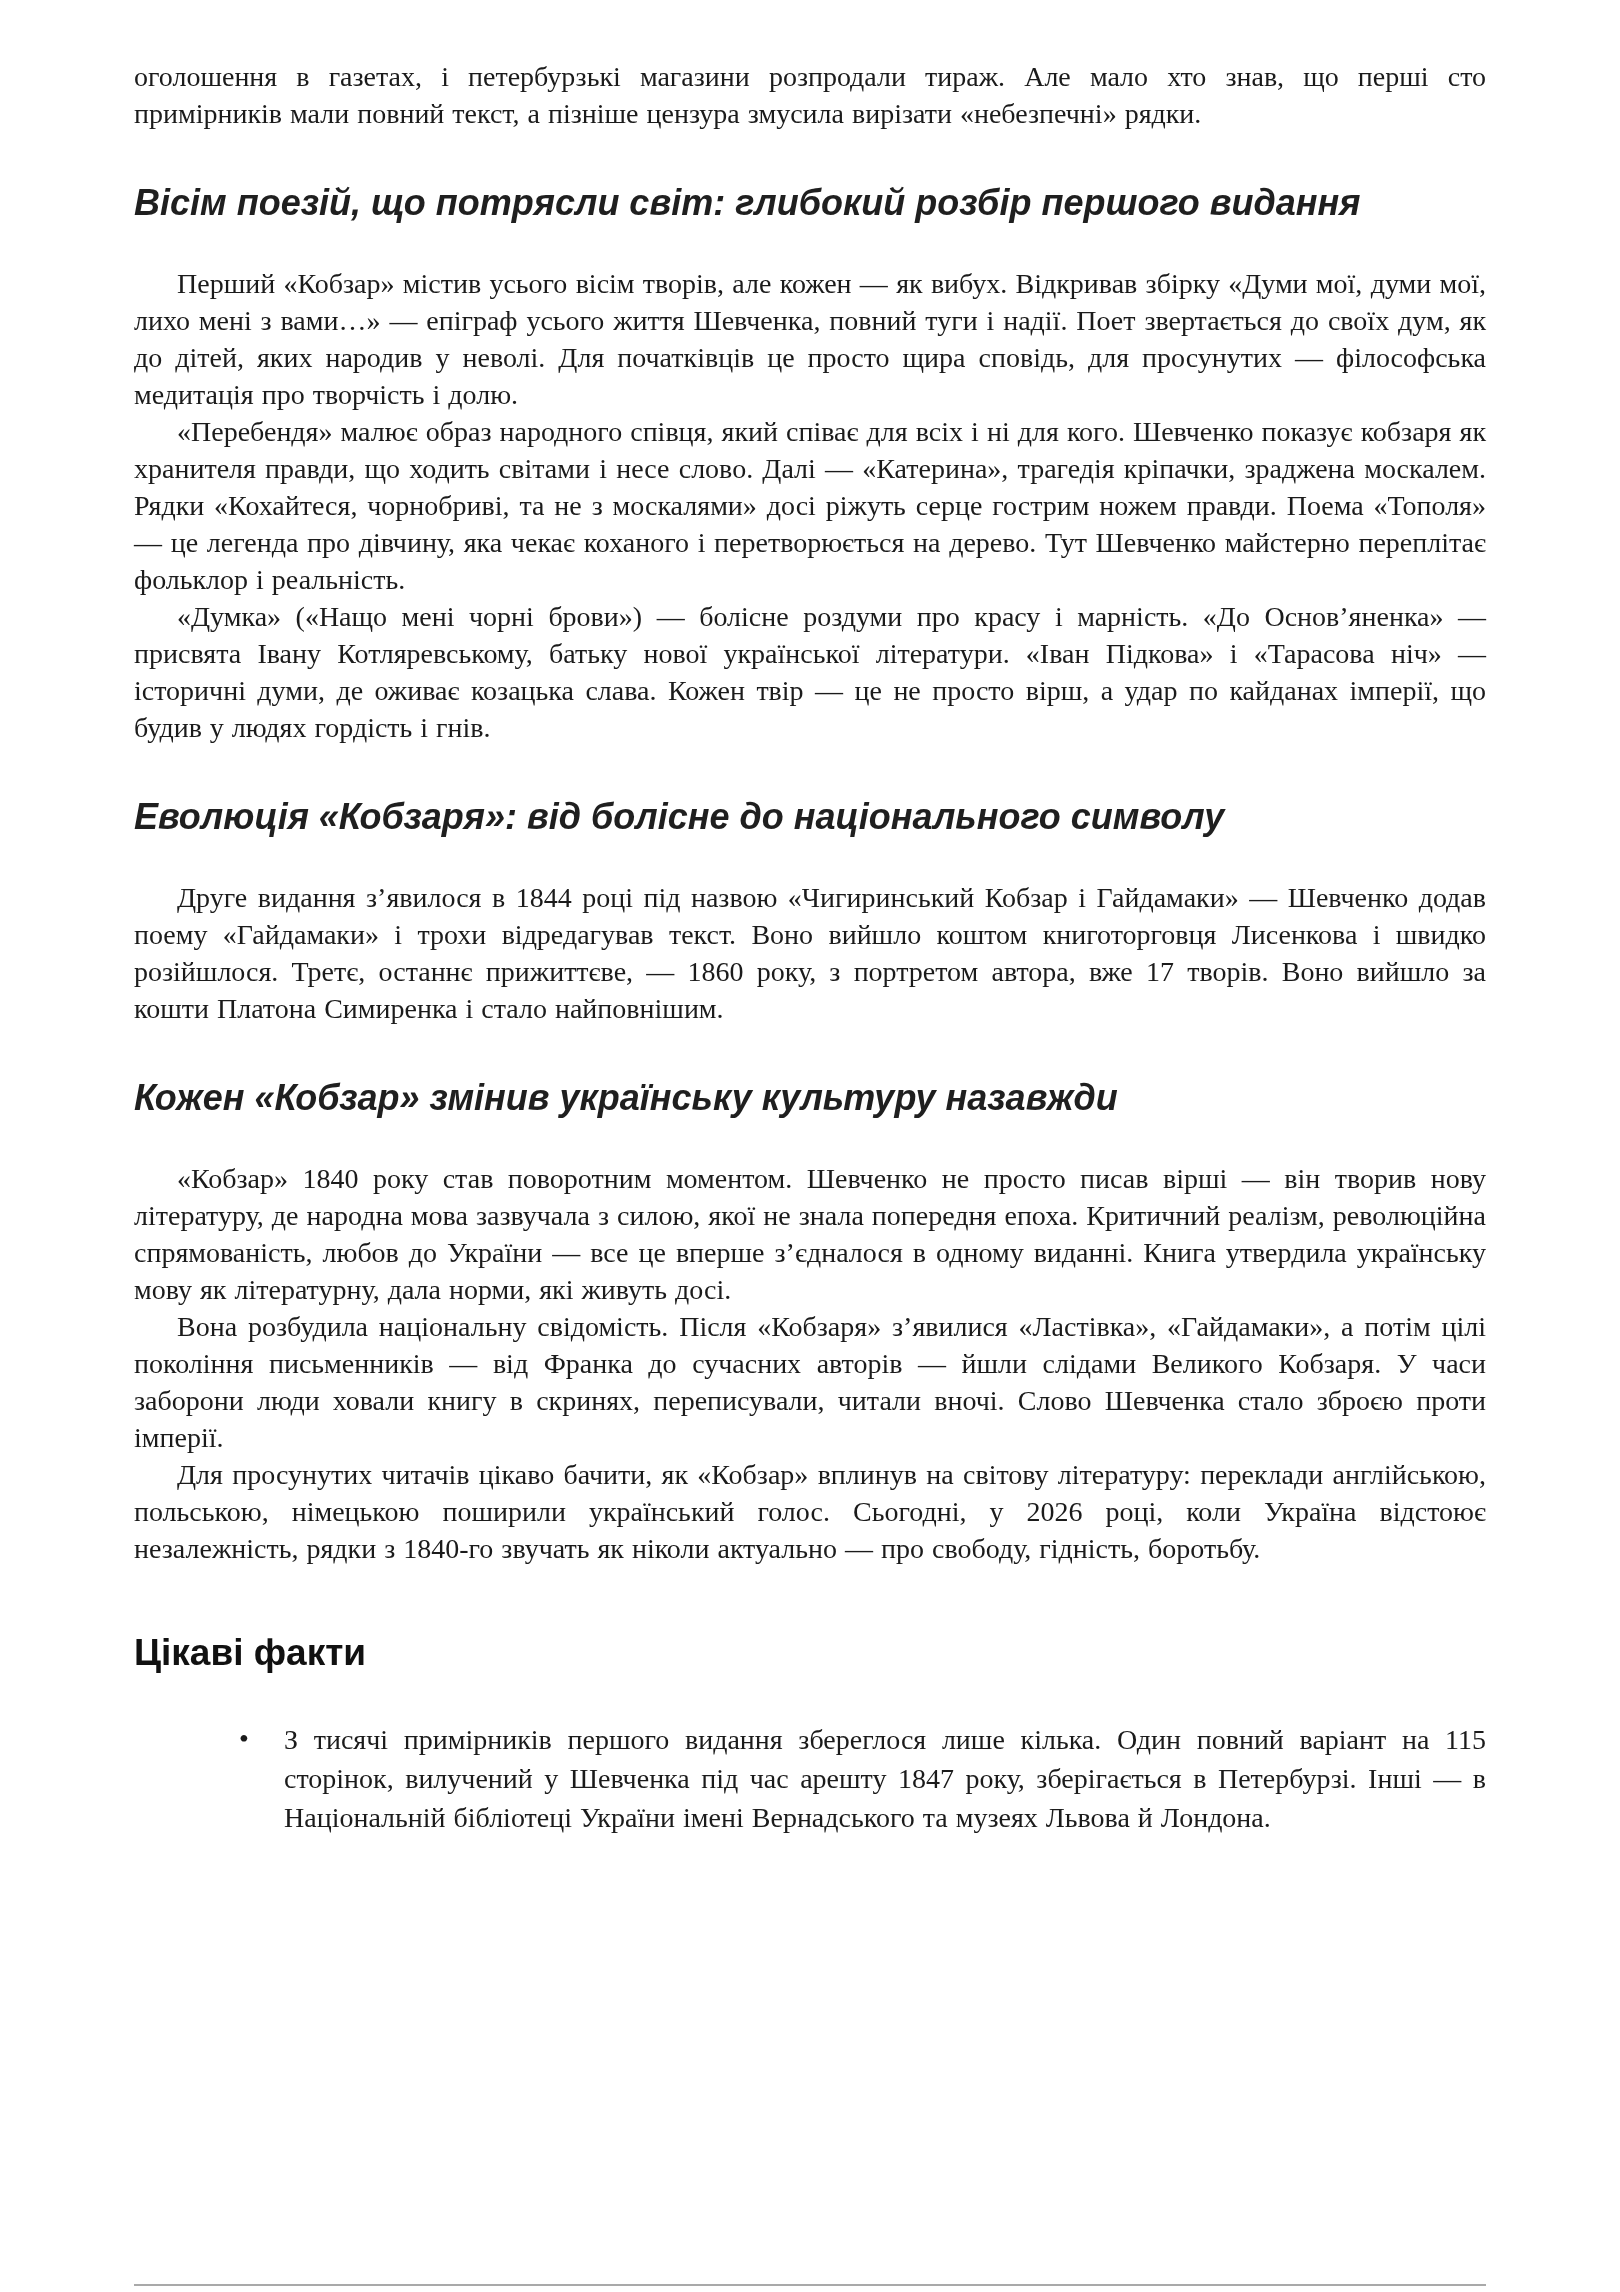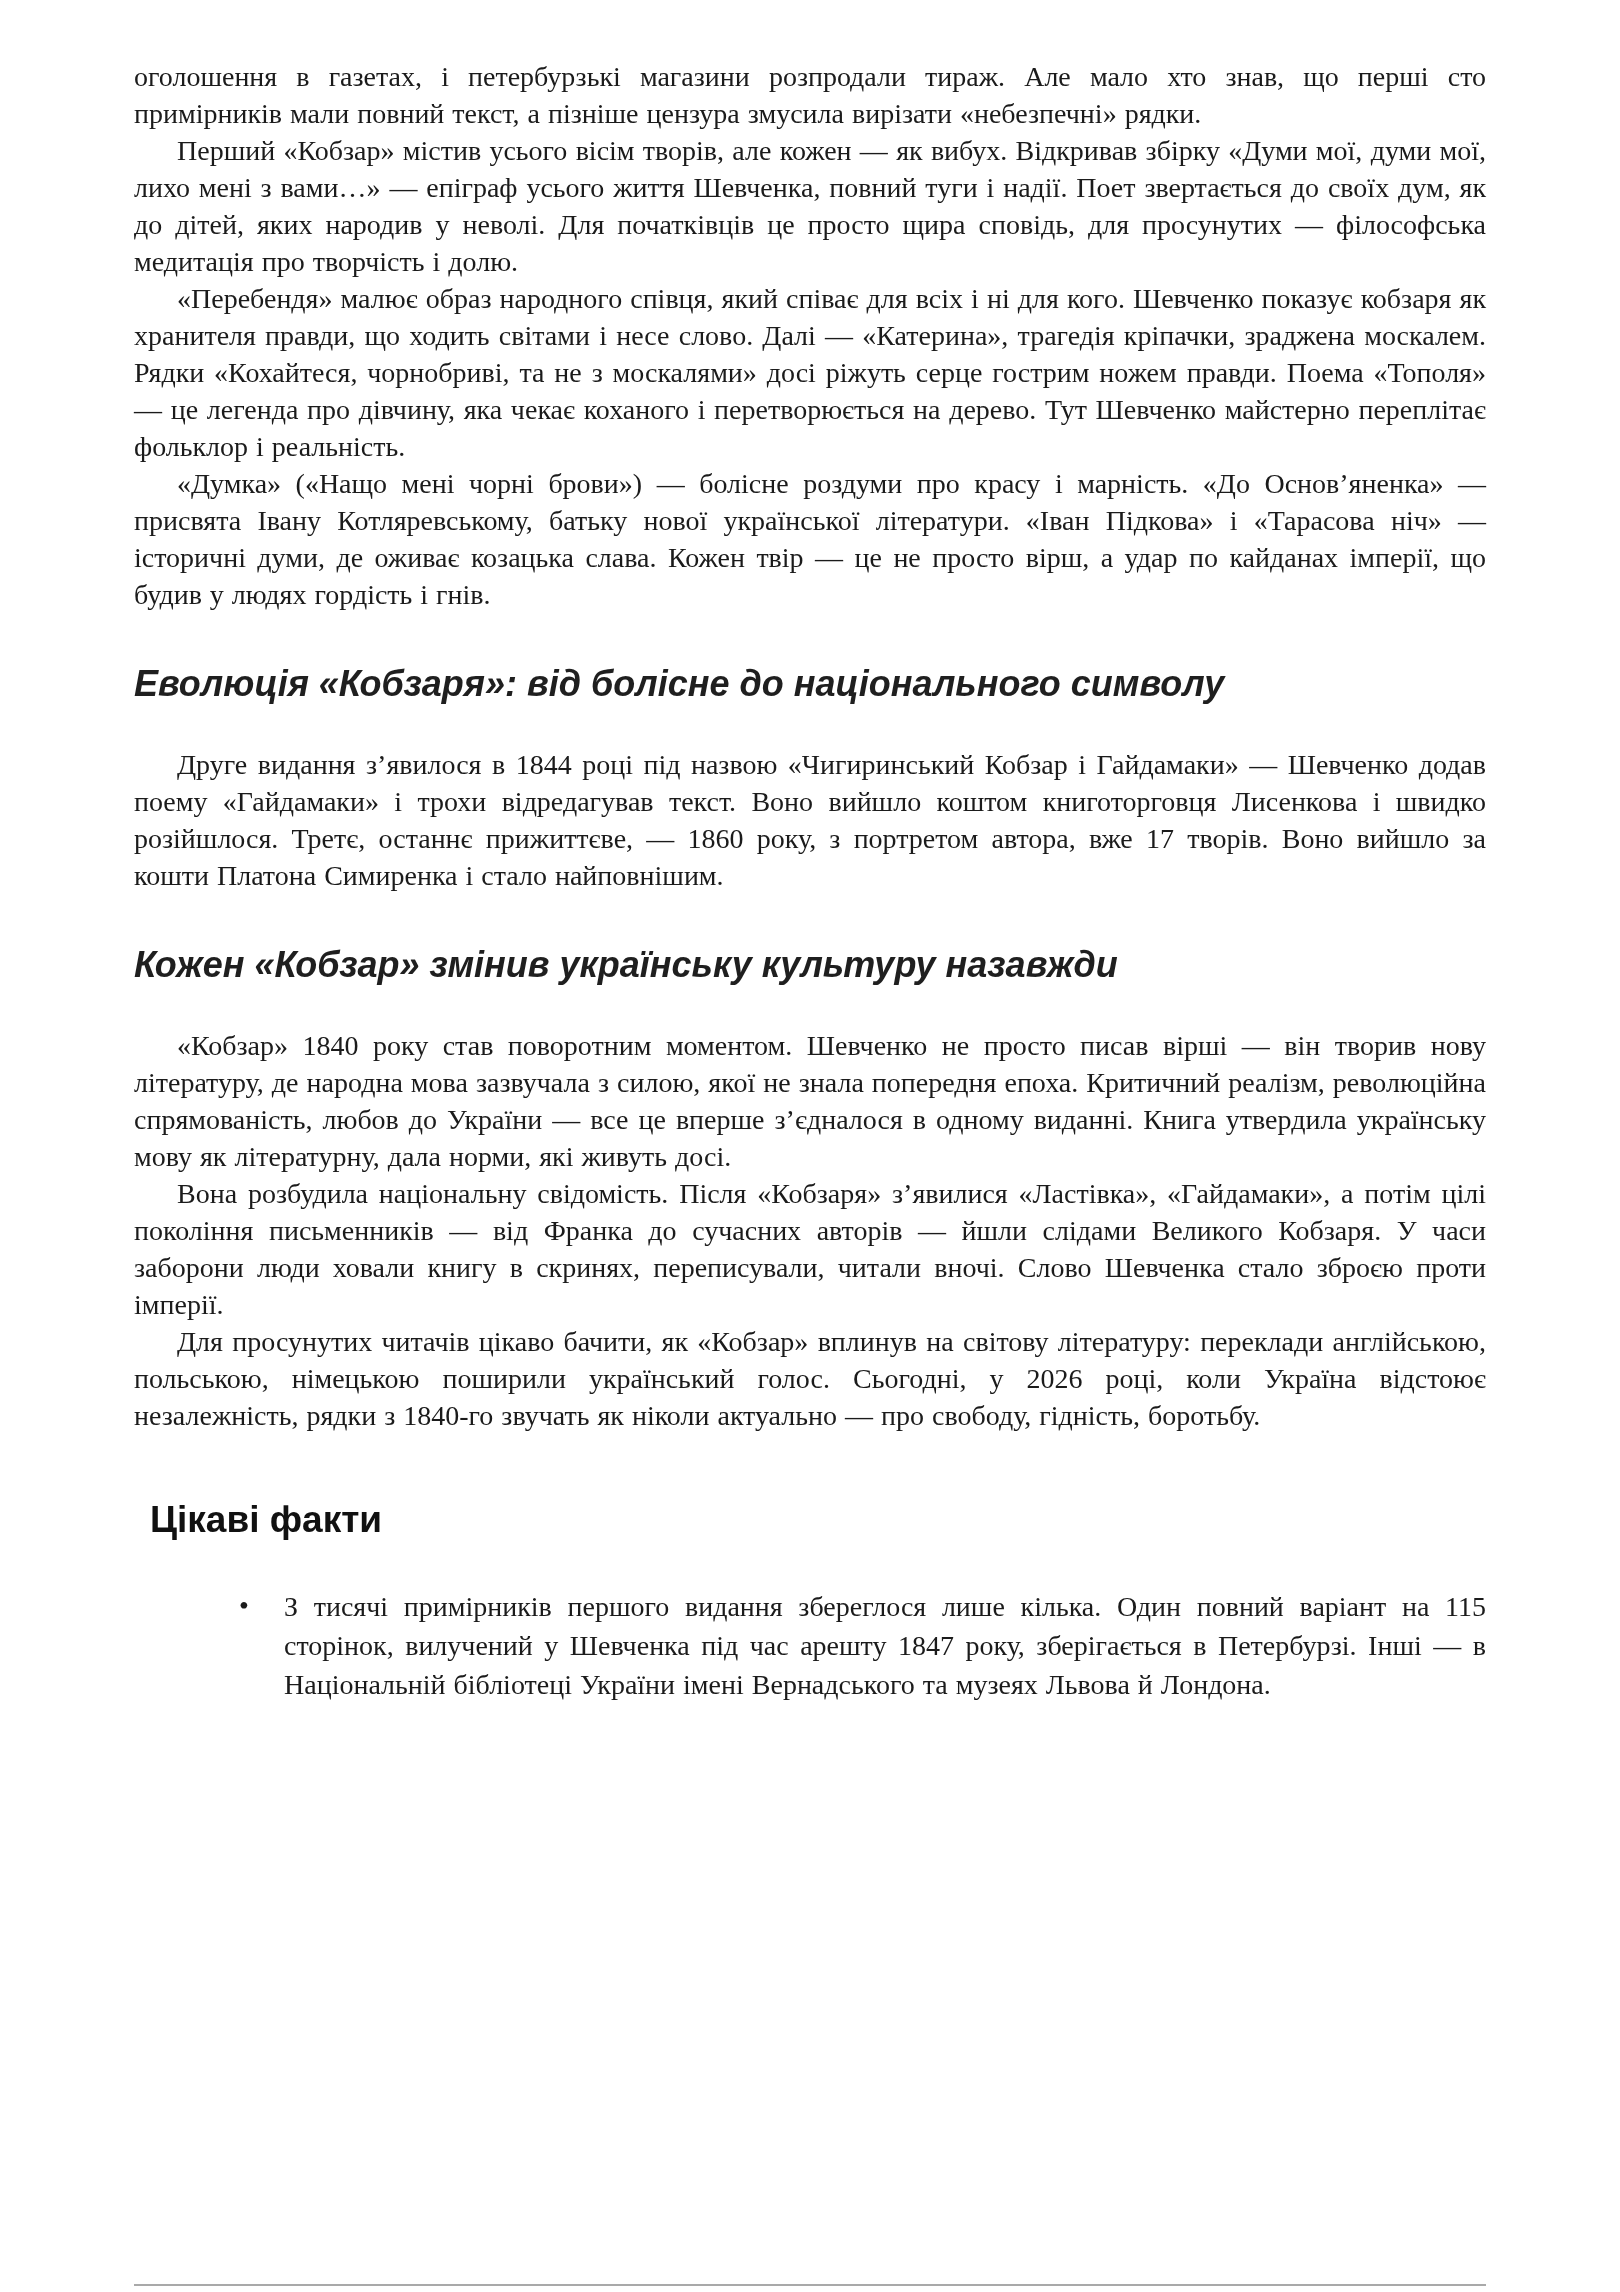--- a/index.html
+++ b/index.html
@@ -37,21 +37,21 @@
     color: #1f1f1f;
     margin: 47px 0 39px 0;
   }
   .plain-heading {
     font-family: "Liberation Sans", sans-serif;
     font-weight: bold;
     font-style: normal;
     font-size: 37px;
     line-height: 49px;
     color: #111111;
-    margin: 61px 0 43px 16px;
+    margin: 61px 0 43px 0;
   }
   .facts-list {
     list-style: none;
     margin: 0;
     padding: 0;
   }
   .fact-item {
     position: relative;
     margin: 0 0 0 150px;
     font-size: 28px;
@@ -76,20 +76,21 @@
   }
 </style>
 </head>
 <body>
 
 <div class="page">
   <main class="content">
 
     <p class="body-para no-indent">оголошення в газетах, і петербурзькі магазини розпродали тираж. Але мало хто знав, що перші сто примірників мали повний текст, а пізніше цензура змусила вирізати «небезпечні» рядки.</p>
 
+    <h2 class="section-heading">Вісім поезій, що потрясли світ: глибокий розбір першого видання</h2>
 
     <p class="body-para">Перший «Кобзар» містив усього вісім творів, але кожен — як вибух. Відкривав збірку «Думи мої, думи мої, лихо мені з вами…» — епіграф усього життя Шевченка, повний туги і надії. Поет звертається до своїх дум, як до дітей, яких народив у неволі. Для початківців це просто щира сповідь, для просунутих — філософська медитація про творчість і долю.</p>
     <p class="body-para">«Перебендя» малює образ народного співця, який співає для всіх і ні для кого. Шевченко показує кобзаря як хранителя правди, що ходить світами і несе слово. Далі — «Катерина», трагедія кріпачки, зраджена москалем. Рядки «Кохайтеся, чорнобриві, та не з москалями» досі ріжуть серце гострим ножем правди. Поема «Тополя» — це легенда про дівчину, яка чекає коханого і перетворюється на дерево. Тут Шевченко майстерно переплітає фольклор і реальність.</p>
     <p class="body-para">«Думка» («Нащо мені чорні брови») — болісне роздуми про красу і марність. «До Основ’яненка» — присвята Івану Котляревському, батьку нової української літератури. «Іван Підкова» і «Тарасова ніч» — історичні думи, де оживає козацька слава. Кожен твір — це не просто вірш, а удар по кайданах імперії, що будив у людях гордість і гнів.</p>
 
     <h2 class="section-heading">Еволюція «Кобзаря»: від болісне до національного символу</h2>
 
     <p class="body-para">Друге видання з’явилося в 1844 році під назвою «Чигиринський Кобзар і Гайдамаки» — Шевченко додав поему «Гайдамаки» і трохи відредагував текст. Воно вийшло коштом книготорговця Лисенкова і швидко розійшлося. Третє, останнє прижиттєве, — 1860 року, з портретом автора, вже 17 творів. Воно вийшло за кошти Платона Симиренка і стало найповнішим.</p>
 
     <h2 class="section-heading">Кожен «Кобзар» змінив українську культуру назавжди</h2>

